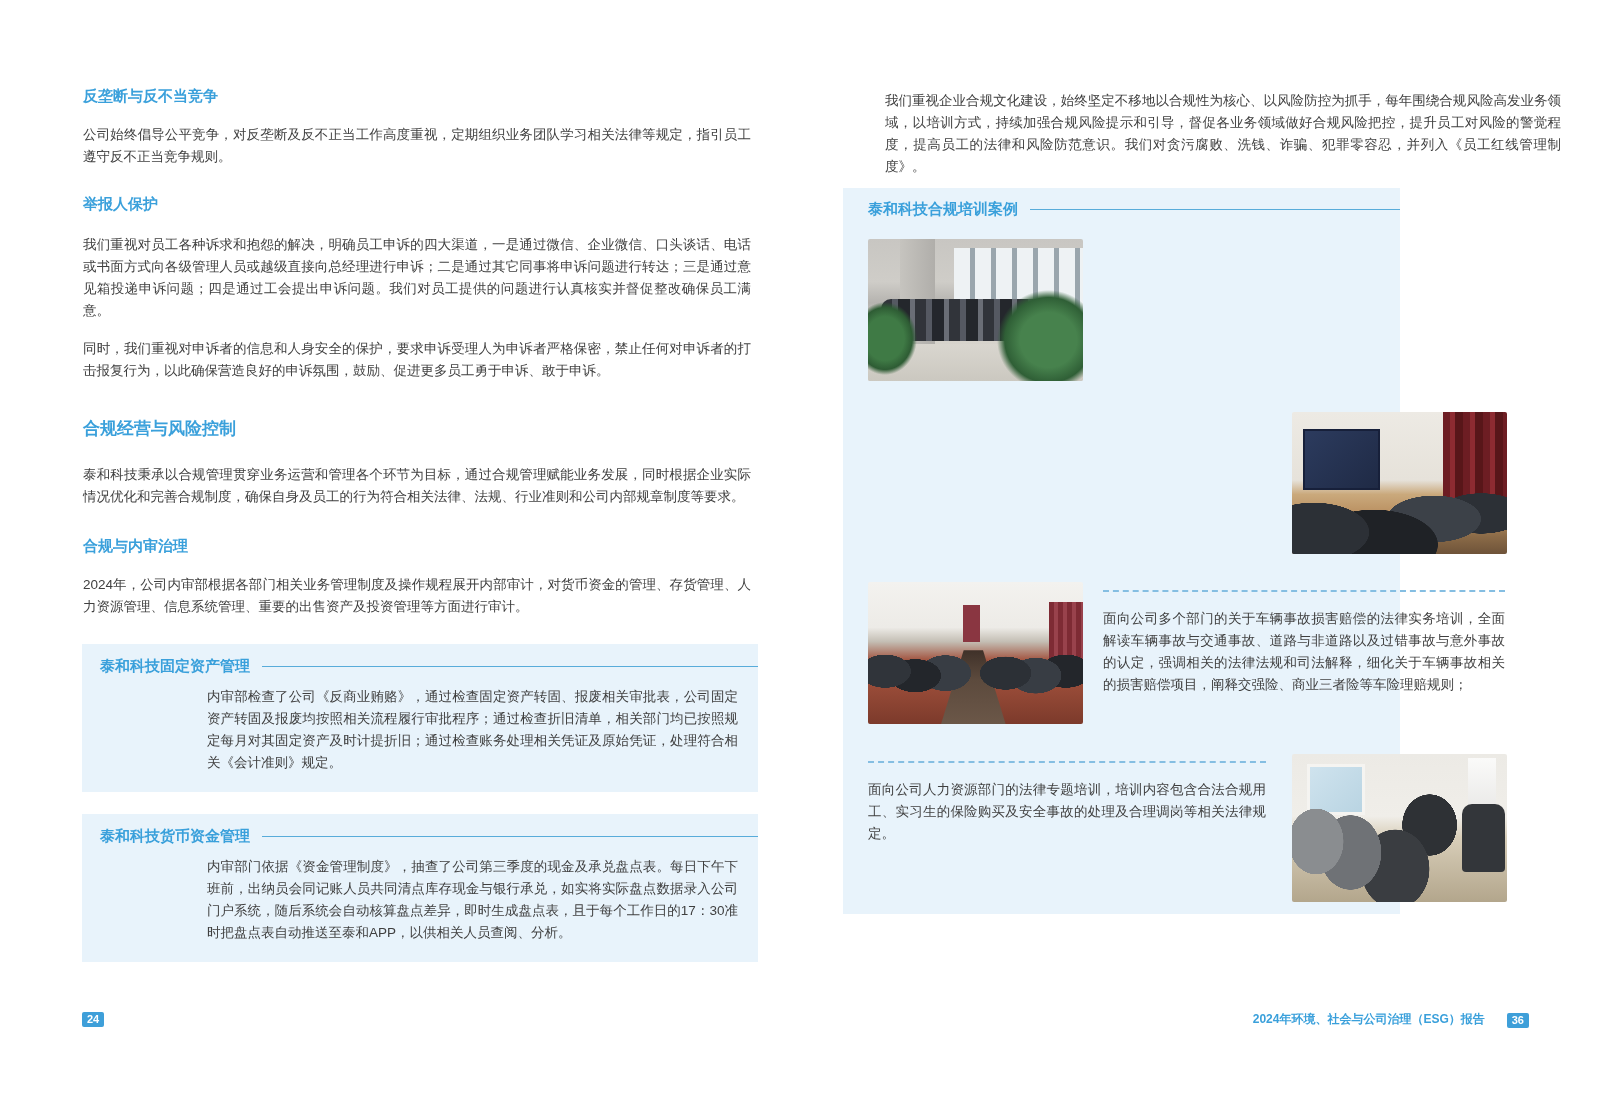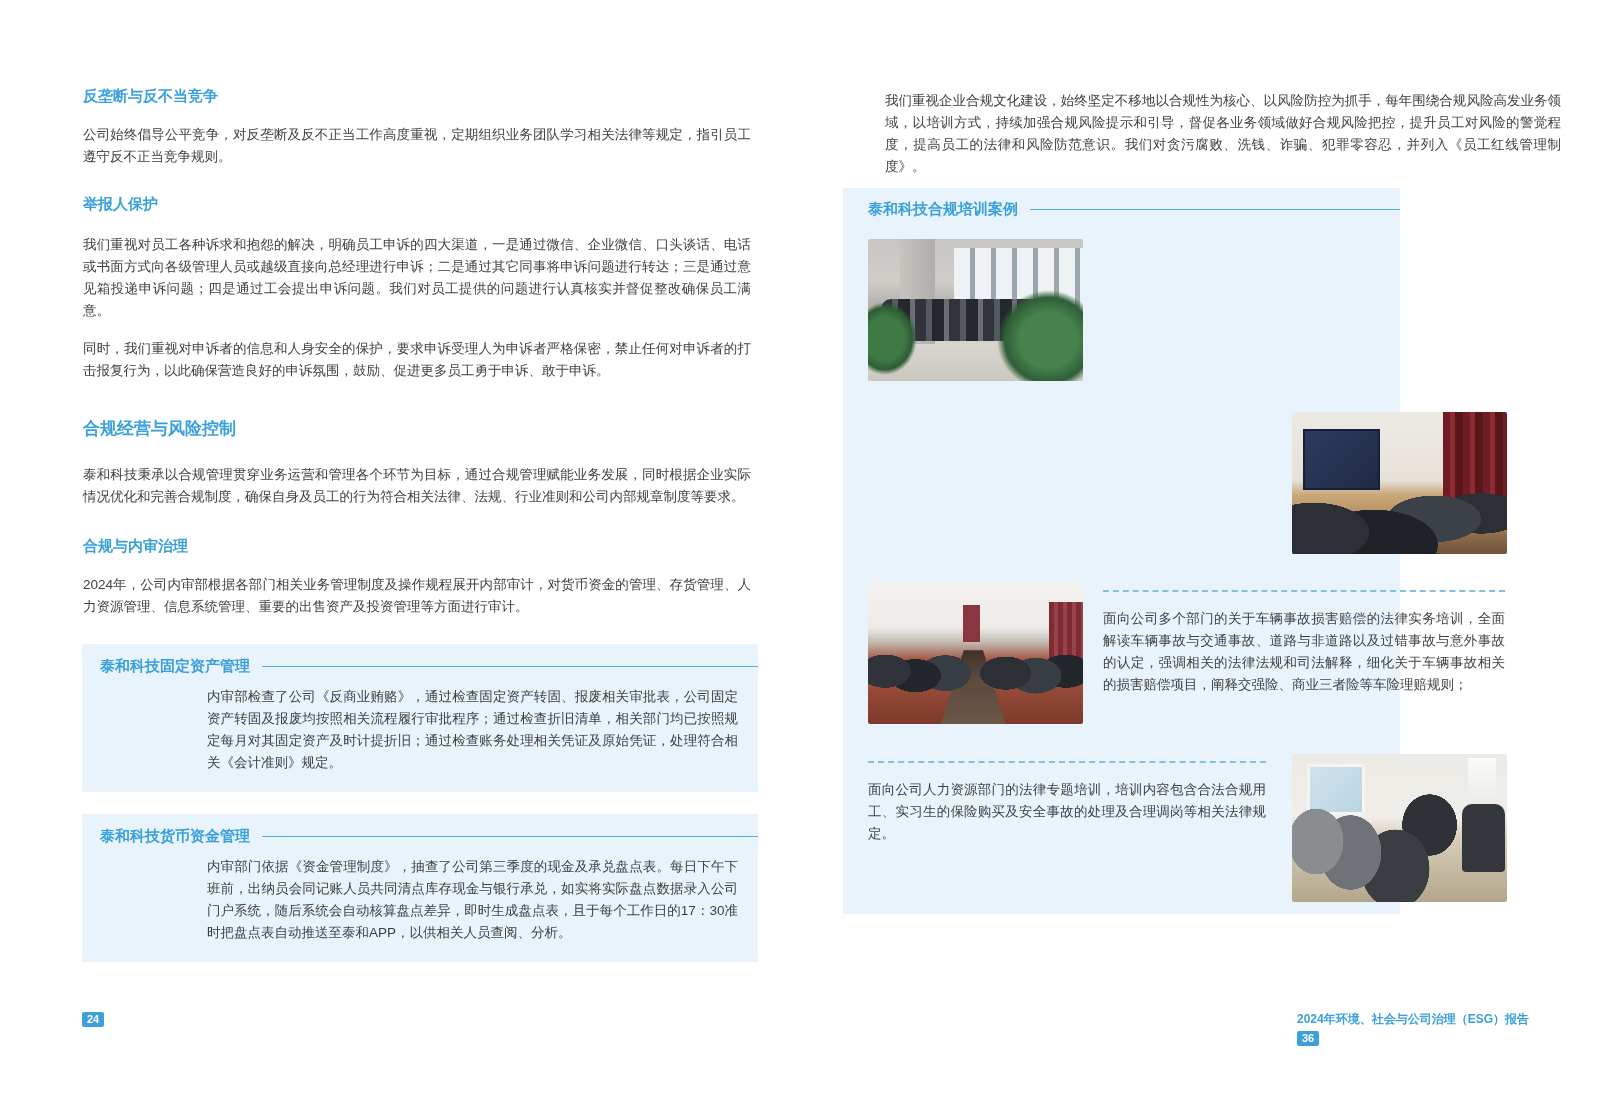--- a/index.html
+++ b/index.html
@@ -92,21 +92,21 @@
   .p4-people{left:0;top:26%;width:80%;height:74%;background:
     radial-gradient(ellipse 16% 30% at 14% 45%,#8a8d90 99%,transparent),
     radial-gradient(ellipse 18% 34% at 34% 55%,#6f7276 99%,transparent),
     radial-gradient(ellipse 20% 36% at 60% 70%,#3a3d41 99%,transparent),
     radial-gradient(ellipse 16% 28% at 80% 30%,#2e3135 99%,transparent);}
 
   
   .page-badge{display:inline-block;background:#3e9fd9;color:#fff;font-size:11px;font-weight:bold;
     line-height:15px;padding:0 5px;border-radius:2px;}
   .badge-left{position:absolute;left:82px;top:1012px;}
-  .footer-right{position:absolute;right:81px;top:1011px;display:flex;align-items:flex-start;gap:3px;flex-direction:column;}
+  .footer-right{position:absolute;right:81px;top:1011px;display:flex;align-items:flex-end;gap:22px;}
   .footer-title{font-size:12px;font-weight:600;color:#3aa0db;white-space:nowrap;}
 </style>
 </head>
 <body>
 
 <div class="spread">
 
   <section class="page">
 
     <div class="left-col">

